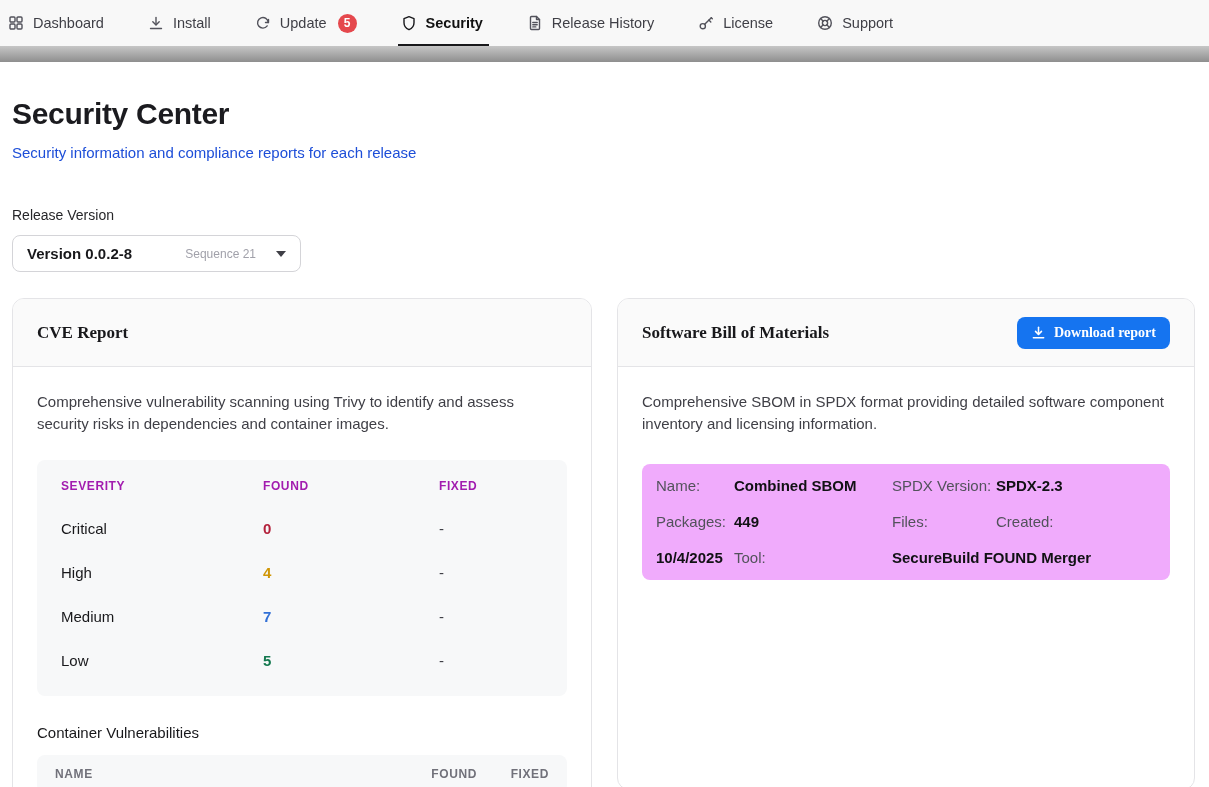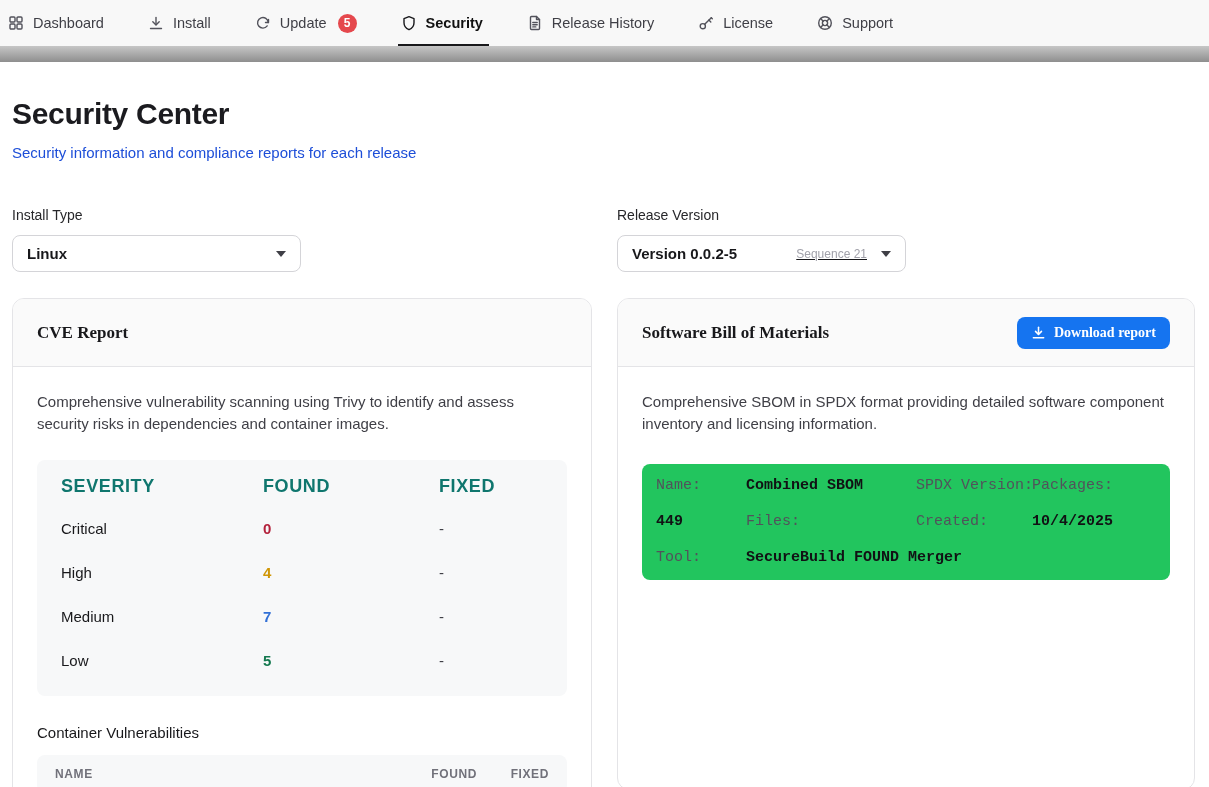--- a/index.html
+++ b/index.html
@@ -24,21 +24,21 @@
   
   .content { padding:35px 14px 0 12px; }
   h1 { font-size:30px; font-weight:700; color:#1b1b1f; letter-spacing:-0.3px; }
   .subtitle { margin-top:13px; font-size:15px; color:#1d4ed8; }
 
   .filters { margin-top:46px; display:grid; grid-template-columns:580px 1fr; gap:25px; }
   .field-label { font-size:14px; font-weight:500; color:#27272a; margin-bottom:12px; }
   .select { width:289px; height:37px; border:1px solid #d4d4d8; border-radius:8px;
     background:#fff; display:flex; align-items:center; justify-content:space-between;
     padding:0 14px; font-size:15px; font-weight:700; color:#18181b; cursor:pointer; }
-  .select .right { display:flex; align-items:center; gap:14px;text-decoration:underline; }
+  .select .right { display:flex; align-items:center; gap:20px; }
   .hint { font-size:12px; font-weight:400; color:#a1a1aa; }
   .caret { width:0; height:0; border-left:5px solid transparent;
     border-right:5px solid transparent; border-top:6px solid #3f3f46; }
 
   
   .cards { margin-top:26px; display:grid; grid-template-columns:580px 578px;
     gap:25px; align-items:start; }
   .card { border:1px solid #e4e4e7; border-radius:12px; background:#fff; overflow:hidden; }
   .card.cve { height:560px; }
   .card.sbom { height:492px; }
@@ -46,40 +46,40 @@
     justify-content:space-between; background:#fafafa; border-bottom:1px solid #e4e4e7;font-family:Liberation Serif, serif; }
   .card-title { font-size:17px; font-weight:700; color:#18181b; }
   .card-body { padding:24px; }
   .desc { font-size:15px; color:#3f3f46; line-height:21.5px; }
 
   
   .sev-table { margin-top:26px; background:#f7f8f9; border-radius:8px;
     padding:6px 24px 14px; }
   .sev-row { display:grid; grid-template-columns:202px 176px 1fr; height:44px;
     align-items:center; font-size:15px; color:#18181b; }
-  .sev-row.head { height:40px; font-size:18px; font-weight:700; color:#0f766e;
+  .sev-row.head { height:40px; font-size:12px; font-weight:700; color:#a21caf;
     letter-spacing:0.6px; }
   .num { font-weight:700; }
   .num.critical { color:#b3223c; } .num.high { color:#d09606; }
   .num.medium { color:#3270d6; } .num.low { color:#14784f; }
   .dash { color:#3f3f46; }
 
   .cv-title { margin-top:28px; font-size:15px; font-weight:400; color:#18181b; }
   .cv-head { margin-top:14px; background:#f7f8f9; border-radius:8px; height:38px;
     display:grid; grid-template-columns:1fr 86px 72px; align-items:center;
     padding:0 18px; font-size:12px; font-weight:700; color:#71717a; letter-spacing:0.6px; }
   .cv-head .r { text-align:right; }
 
   
   .download-btn { display:inline-flex; align-items:center; gap:8px; background:#1574f0;
     color:#ffffff; font-size:14px; font-weight:600; border:none; border-radius:8px;
     padding:8px 14px; cursor:pointer; font-family:inherit; }
-  .info-grid { margin-top:30px; background:#22c55e; border-radius:8px;
+  .info-grid { margin-top:30px; background:#f0abfc; border-radius:8px;
     padding:4px 14px; display:grid; grid-template-columns:70px 150px 96px 1fr;
-    column-gap:20px; font-size:15px;font-family:Liberation Mono, monospace; }
+    column-gap:8px; font-size:15px; }
   .info-grid > div { line-height:36px; white-space:nowrap; }
   .ilabel { color:#52525b; }
   .ivalue { color:#111114; font-weight:700; text-align:left; }
 </style>
 </head>
 <body>
 
 <nav class="topnav">
   <div class="nav-item">
     <svg width="16" height="16" viewBox="0 0 16 16" fill="none" stroke-width="1.4" stroke-linecap="round" stroke-linejoin="round">
@@ -139,30 +139,23 @@
   </div>
 </nav>
 <div class="gray-band"></div>
 
 <main class="content">
   <h1>Security Center</h1>
   <div class="subtitle">Security information and compliance reports for each release</div>
 
   <div class="filters">
     <div>
-      <div class="field-label">Install Type</div>
-      <div class="select">
-        <span>Linux</span>
-        <span class="caret"></span>
-      </div>
-    </div>
-    <div>
       <div class="field-label">Release Version</div>
       <div class="select">
-        <span>Version 0.0.2-5</span>
+        <span>Version 0.0.2-8</span>
         <span class="right">
           <span class="hint">Sequence 21</span>
           <span class="caret"></span>
         </span>
       </div>
     </div>
   </div>
 
   <div class="cards">
 
@@ -222,20 +215,21 @@
           <span>Download report</span>
         </button>
       </div>
       <div class="card-body">
         <p class="desc">Comprehensive SBOM in SPDX format providing detailed software component inventory and licensing information.</p>
 
         <div class="info-grid">
           <div class="ilabel">Name:</div>
           <div class="ivalue">Combined SBOM</div>
           <div class="ilabel">SPDX Version:</div>
+          <div class="ivalue">SPDX-2.3</div>
 
           <div class="ilabel">Packages:</div>
           <div class="ivalue">449</div>
           <div class="ilabel">Files:</div>
 
           <div class="ilabel">Created:</div>
           <div class="ivalue">10/4/2025</div>
           <div class="ilabel">Tool:</div>
           <div class="ivalue">SecureBuild FOUND Merger</div>
         </div>

